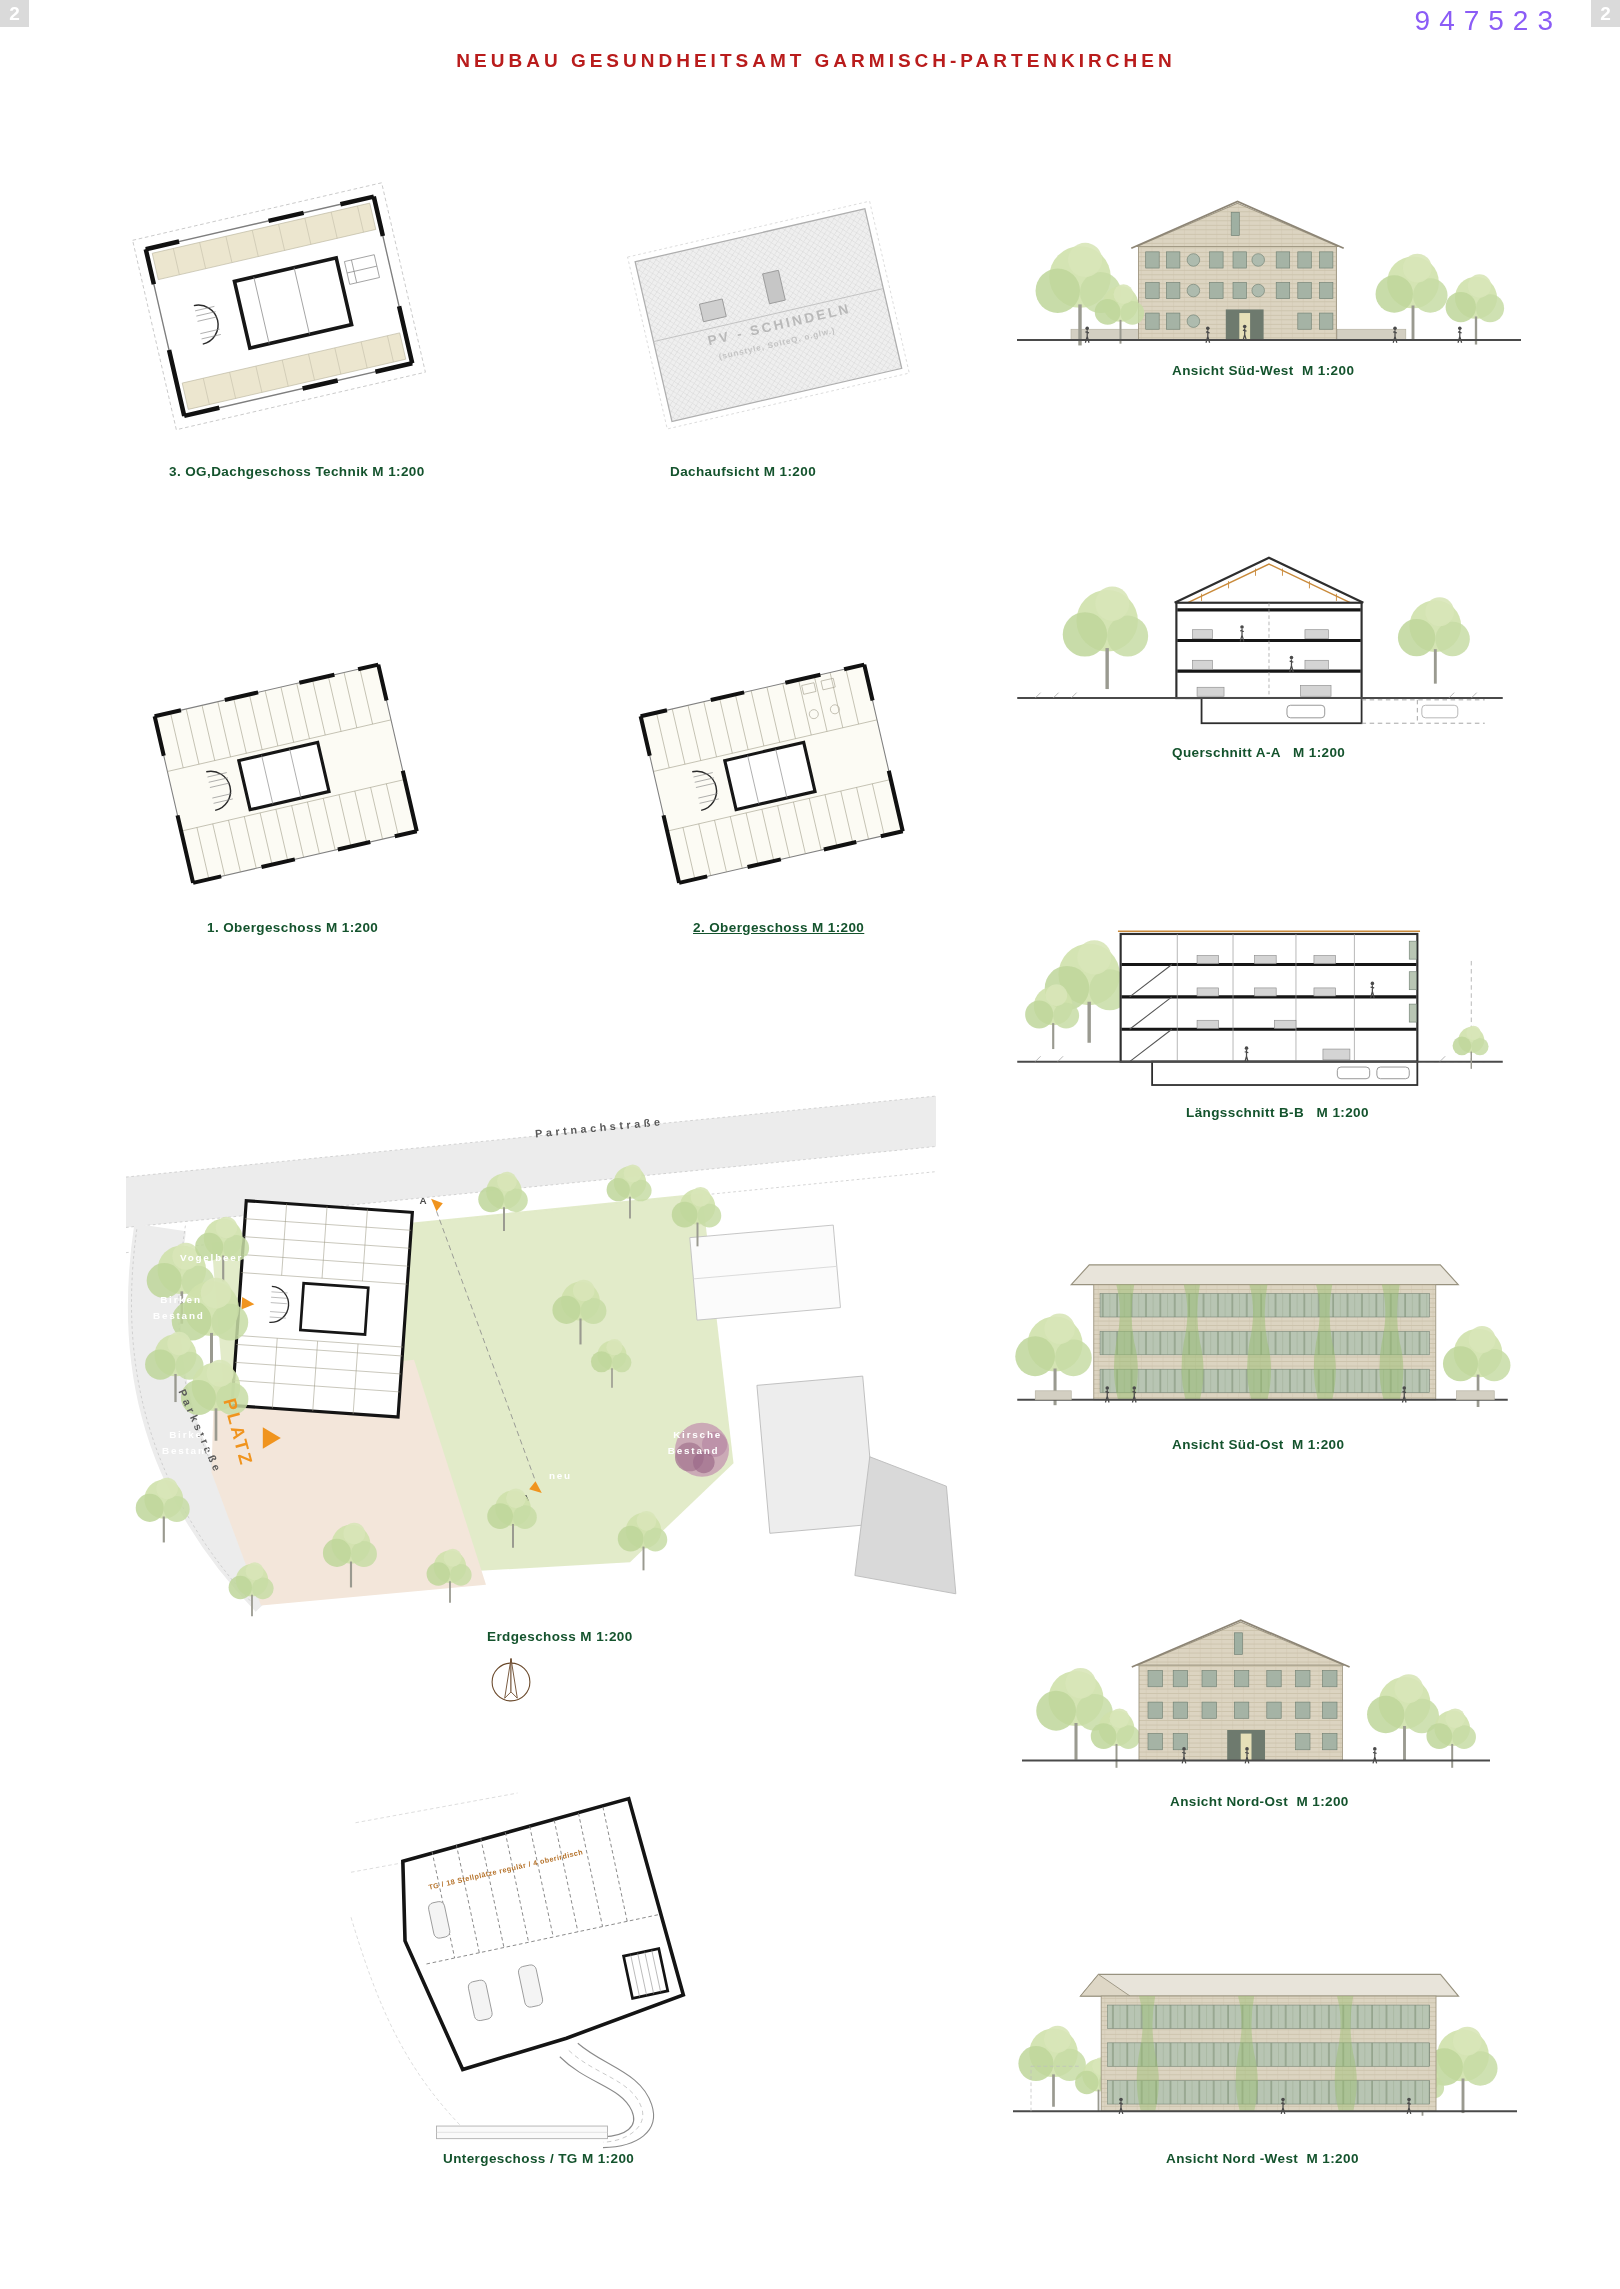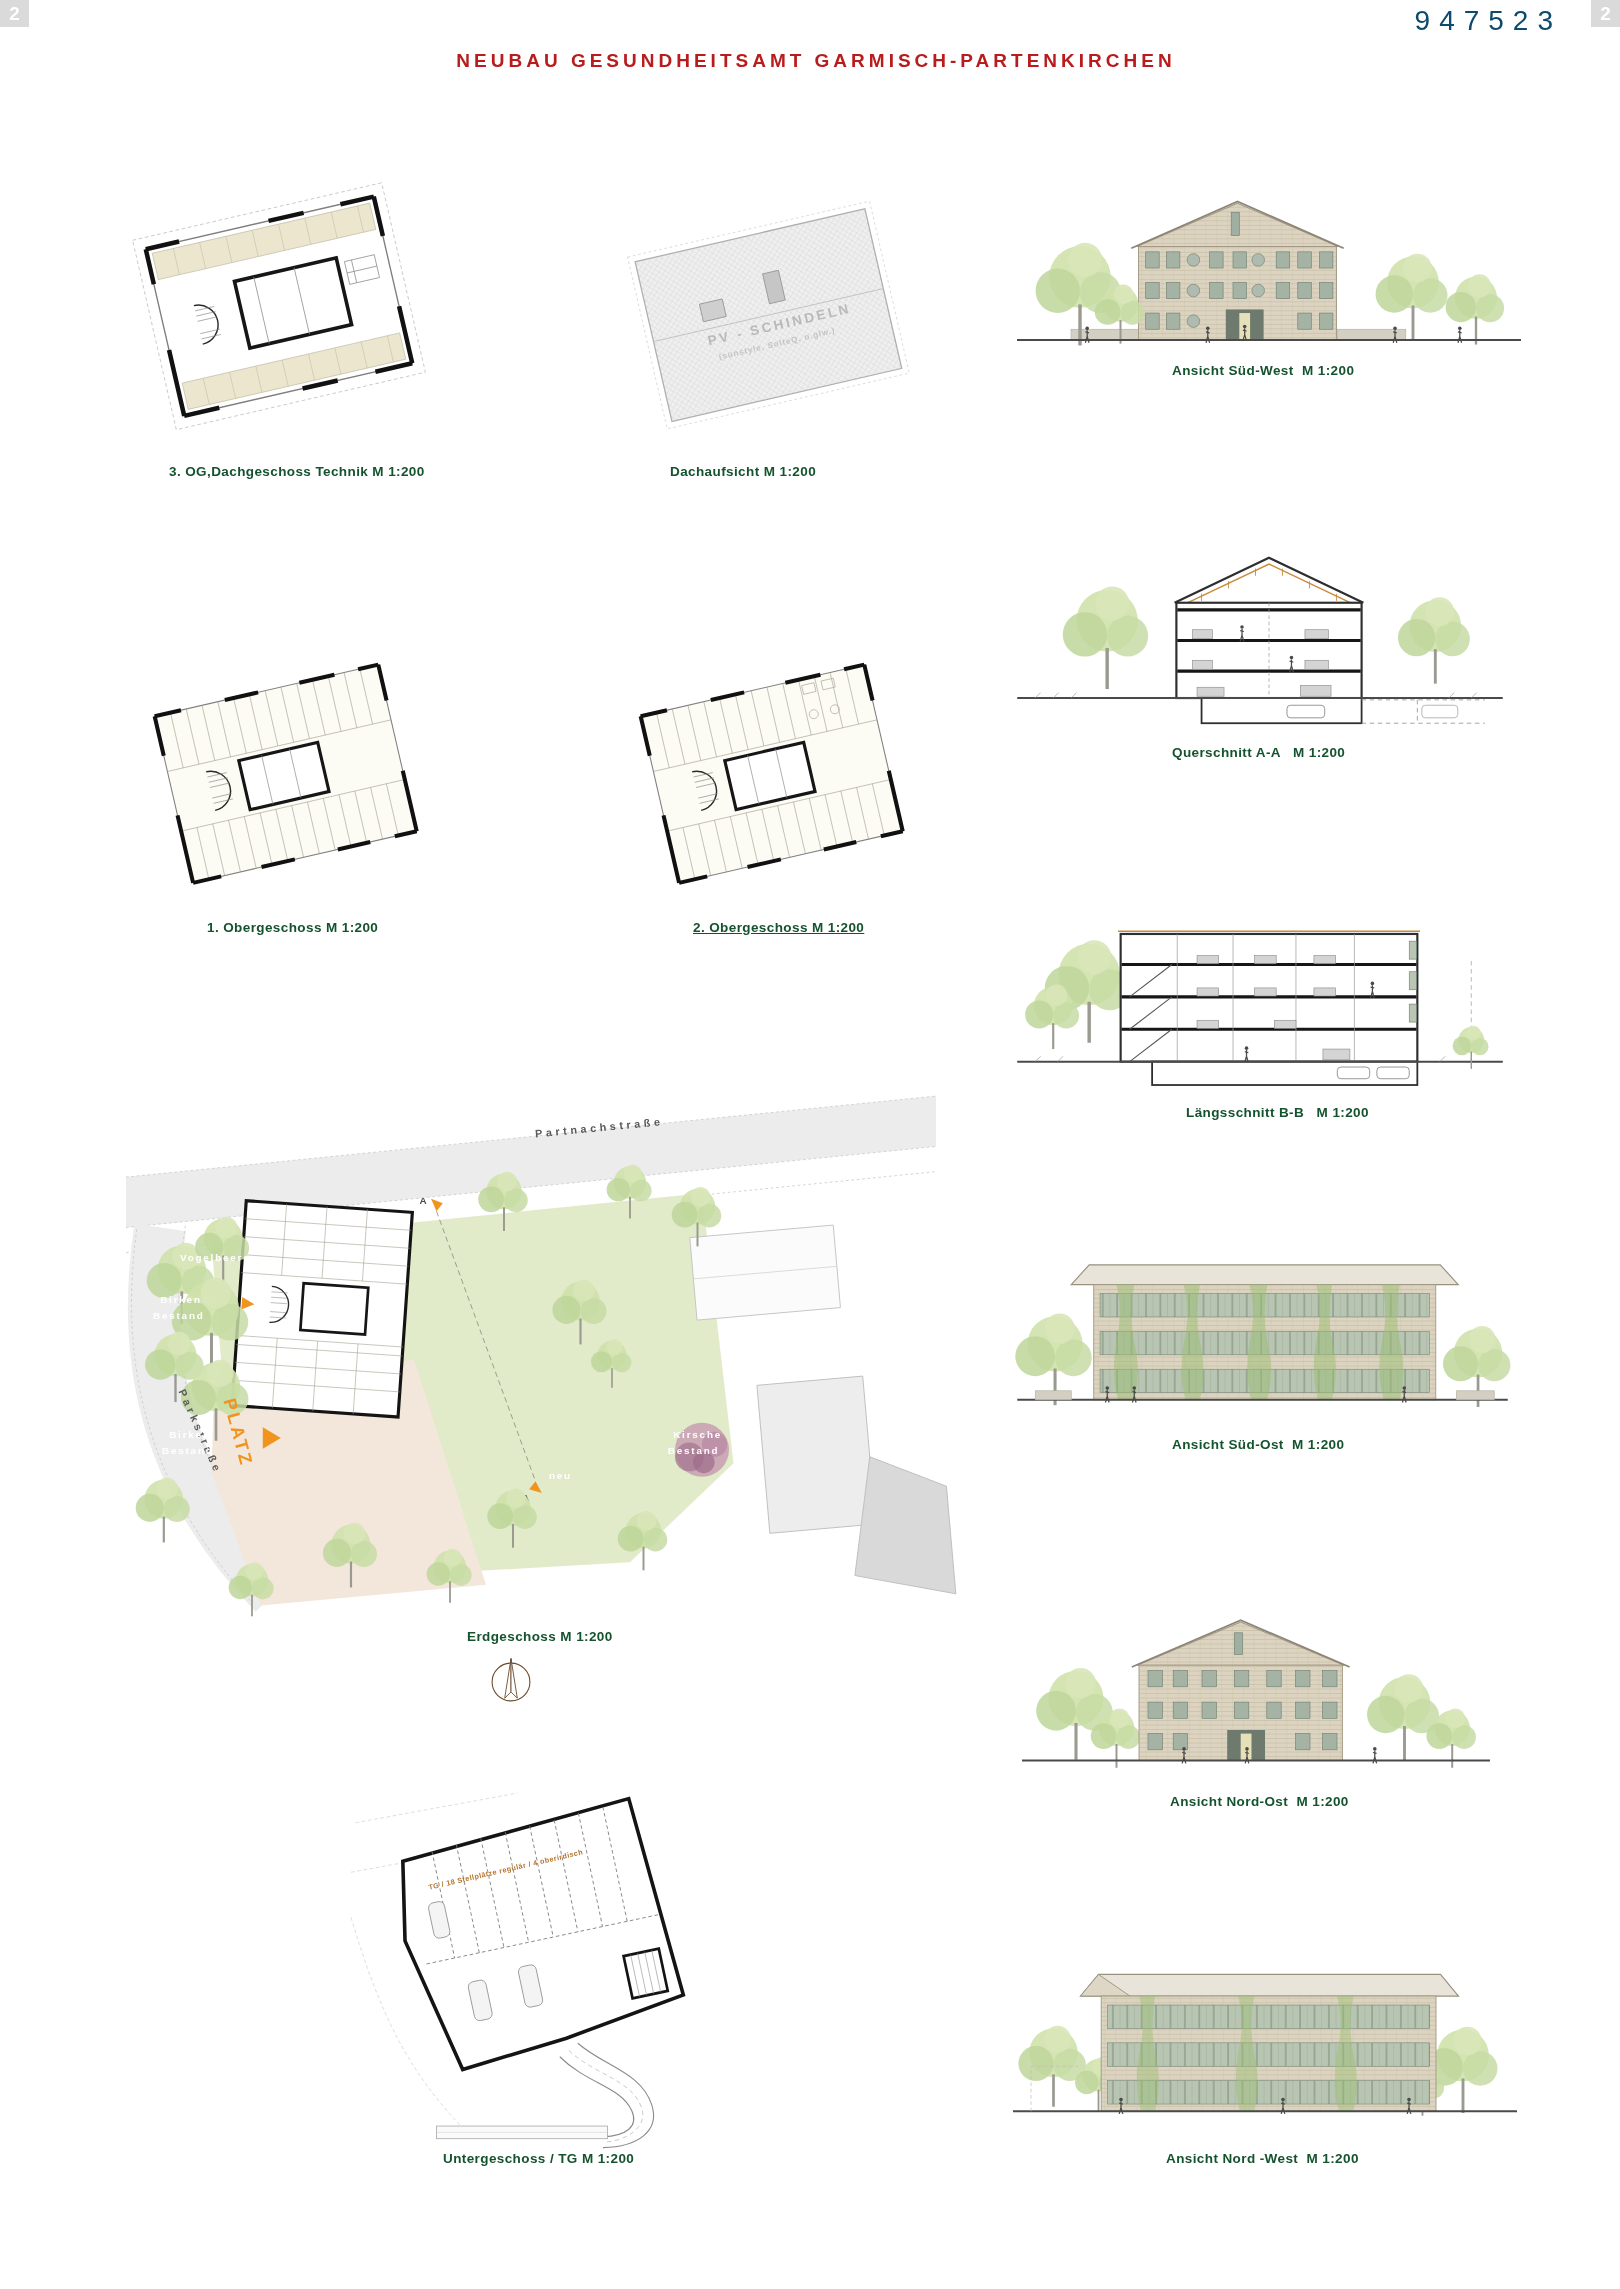--- a/index.html
+++ b/index.html
@@ -1,21 +1,21 @@
 <!DOCTYPE html>
 <html style="font-size:14.4px"><head>
 <meta charset="utf-8">
 <style>
   html,body{margin:0;padding:0;background:#e9e9e9;}
   .board{position:relative;width:1620px;height:2290px;background:#ffffff;overflow:hidden;
          font-family:"Liberation Sans",sans-serif;}
   .corner-badge{position:absolute;top:0;width:29px;height:27px;background:#dadada;color:#ffffff;
          font:bold 19px "Liberation Sans",sans-serif;display:flex;align-items:center;justify-content:center;}
   .entry-number{position:absolute;top:5.4px;right:58px;font:400 28px "Liberation Sans",sans-serif;
-         color:#0c4a6e;letter-spacing:9px;}
+         color:#8b5cf6;letter-spacing:9px;}
   .board-title{position:absolute;top:50px;left:12px;right:0;text-align:center;
          font:600 19px "Liberation Sans",sans-serif;letter-spacing:4px;color:#b91c1c;}
   .caption{position:absolute;font:bold 13.5px "Liberation Sans",sans-serif;color:#14532d;
          letter-spacing:0.4px;white-space:pre;}
   .drawing{position:absolute;}
   svg{display:block;overflow:visible;}
   .wlabel{font:bold 11px "Liberation Sans",sans-serif;fill:#ffffff;letter-spacing:2px;}
   .streetlabel{font:bold 12px "Liberation Sans",sans-serif;fill:#5a5a5a;letter-spacing:4px;}
   .orangelabel{font:bold 20px "Liberation Sans",sans-serif;fill:#f0941e;letter-spacing:3px;}
   .tinyorange{font:bold 8px "Liberation Sans",sans-serif;fill:#b5722a;letter-spacing:.5px;}
@@ -365,21 +365,21 @@
       <text class="wlabel" x="60" y="205">Vogelbeere</text>
       <text class="wlabel" x="38" y="252">Birken</text>
       <text class="wlabel" x="30" y="270">Bestand</text>
       <text class="wlabel" x="48" y="402">Birken</text>
       <text class="wlabel" x="40" y="420">Bestand</text>
       <text class="wlabel" x="608" y="402">Kirsche</text>
       <text class="wlabel" x="602" y="420">Bestand</text>
       <text class="wlabel" x="470" y="448">neu</text>
     </svg>
   </div>
-  <div class="caption" style="left:450px;top:1629px;padding-left:17px;">Erdgeschoss M 1:200</div>
+  <div class="caption" style="left:470px;top:1629px;padding-left:17px;">Erdgeschoss M 1:200</div>
   <div class="drawing" style="left:484px;top:1654px;">
     <svg width="54" height="56" viewBox="0 0 60 62">
       <circle cx="30" cy="31" r="21" fill="none" stroke="#6b4a2c" stroke-width="1.2"></circle>
       <polygon points="30,5 23,49 30,42" fill="#ffffff" stroke="#6b4a2c" stroke-width="1"></polygon>
       <polygon points="30,5 37,49 30,42" fill="#ffffff" stroke="#6b4a2c" stroke-width="1"></polygon>
     </svg>
   </div>
 
   <div class="drawing" style="left:1017px;top:1245px;">
     <svg width="491" height="189" viewBox="0 0 545 210">

